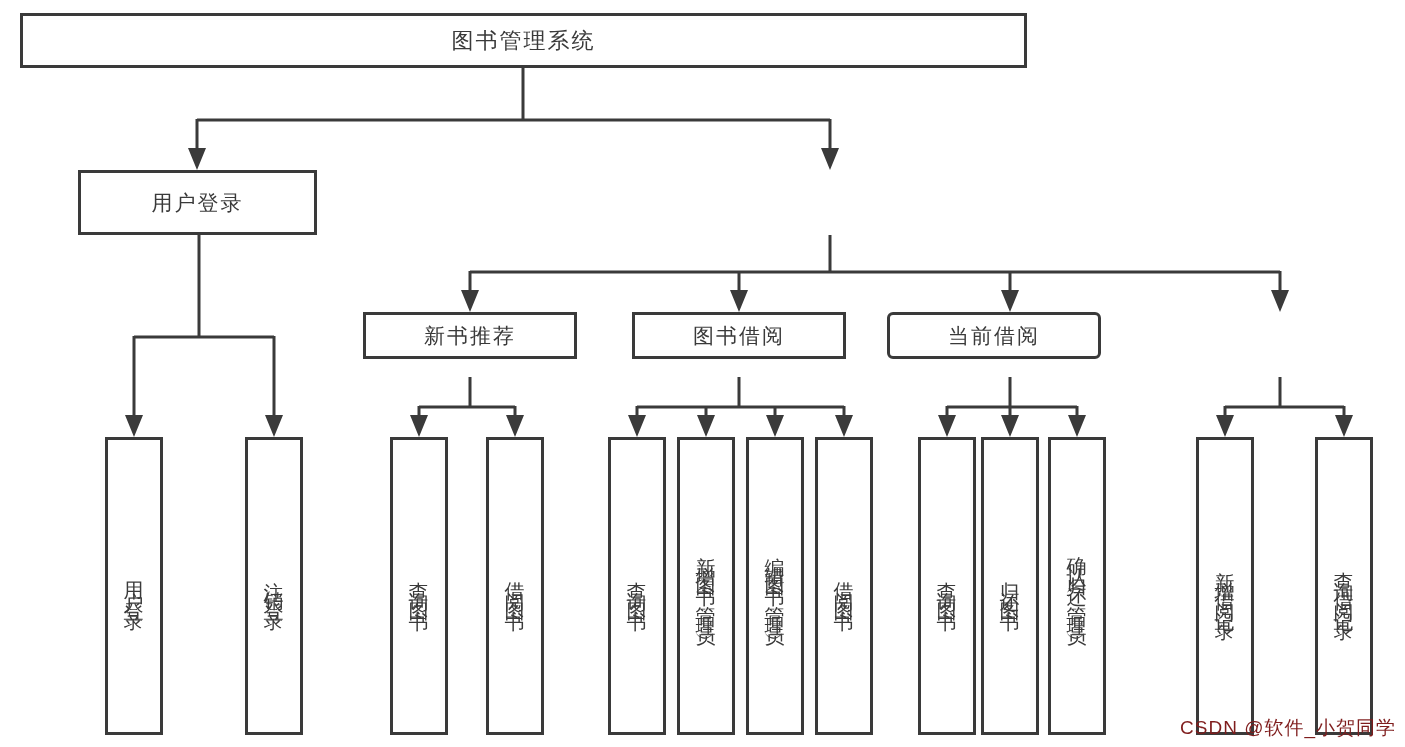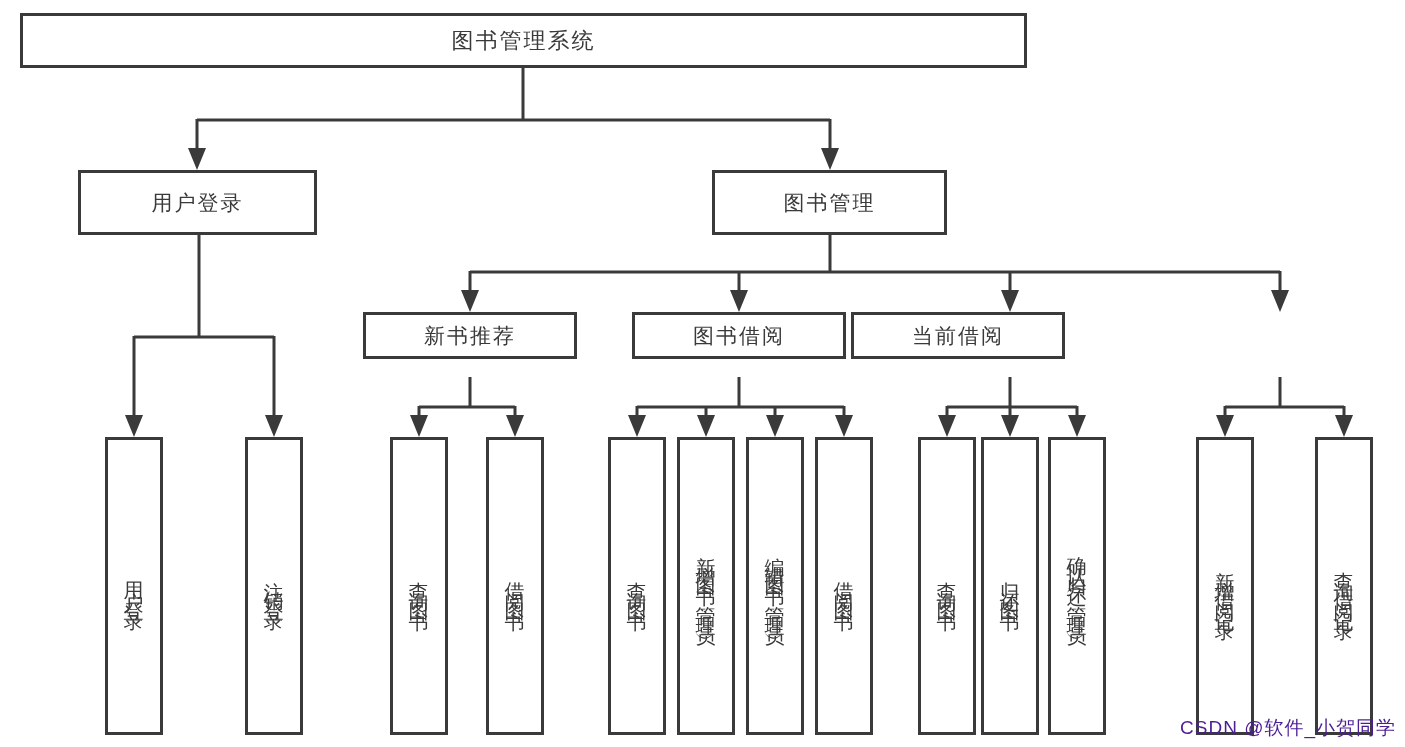--- a/index.html
+++ b/index.html
@@ -53,21 +53,21 @@
     font-size: 20px;
     letter-spacing: 10px;
     line-height: 1;
     color: #3a3a3a;
   }
   #watermark {
     position: absolute;
     right: 9px;
     bottom: 6px;
     font-size: 19px;
-    color: #4c1d95;
+    color: #7f1d1d;
     letter-spacing: 1px;
     z-index: 2;
     white-space: nowrap;
   }
 </style>
 </head>
 <body>
 
 <div id="canvas">
 
@@ -130,31 +130,28 @@
     </g>
   </svg>
 
   <div class="box root-box">
     <span class="h-label">图书管理系统</span>
   </div>
 
   <div class="box lvl2-box" style="left:78px; width:239px;">
     <span class="h-label">用户登录</span>
   </div>
-  <div class="box lvl2-box" style="left:712px; width:235px;">
-    <span class="h-label">图书管理</span>
-  </div>
 
   <div class="box lvl3-box" style="left:363px;">
     <span class="h-label">新书推荐</span>
   </div>
   <div class="box lvl3-box" style="left:632px;">
     <span class="h-label">图书借阅</span>
   </div>
-  <div class="box lvl3-box" style="left:851px;">
+  <div class="box lvl3-box" style="left:887px;border-radius:6px;">
     <span class="h-label">当前借阅</span>
   </div>
 
   <div class="box leaf" style="left:105px;">
     <span class="v-label">用户登录</span>
   </div>
   <div class="box leaf" style="left:245px;">
     <span class="v-label">注销登录</span>
   </div>
 

